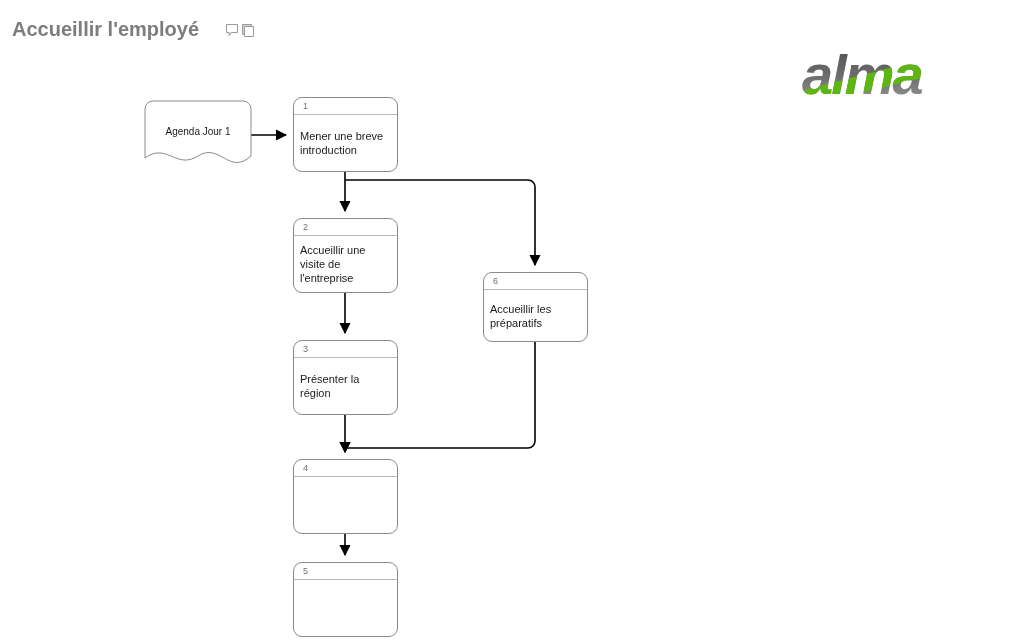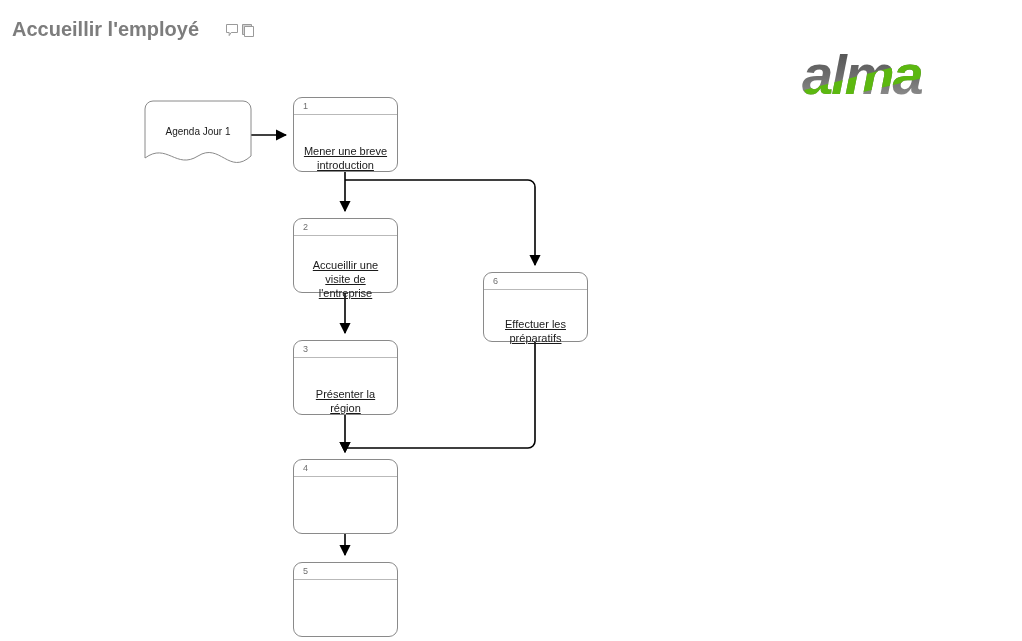--- a/index.html
+++ b/index.html
@@ -87,33 +87,32 @@
     border-bottom: 1px solid #b9b9b9;
     padding-left: 9px;
     font-size: 9px;
     color: #6f6f6f;
     line-height: 16px;
     text-align: left;
   }
   .node-label {
     position: absolute;
     left: 0;
-    top: 32px;
+    top: 17px;
     width: 100%;
     height: calc(100% - 17px);
     display: flex;
     align-items: center;
     justify-content: center;
-    text-align: center;
+    text-align: left;
     font-size: 11px;
     color: #1a1a1a;
     line-height: 14px;
     padding: 0 6px;
     box-sizing: border-box;
-    text-decoration: underline;
   }
 
   
   #doc-node {
     position: absolute;
     left: 120px;
     top: 100px;
     width: 88px;
     height: 74px;
     margin-left: 24px;
@@ -231,16 +230,16 @@
   <div class="node" style="left:293px; top:459px; width:105px; height:75px;">
     <div class="node-num">4</div>
   </div>
 
   <div class="node" style="left:293px; top:562px; width:105px; height:75px;">
     <div class="node-num">5</div>
   </div>
 
   <div class="node" style="left:483px; top:272px; width:105px; height:70px;">
     <div class="node-num">6</div>
-    <div class="node-label">Effectuer les préparatifs</div>
+    <div class="node-label">Accueillir les préparatifs</div>
   </div>
 
 </div>
 
 </body></html>

